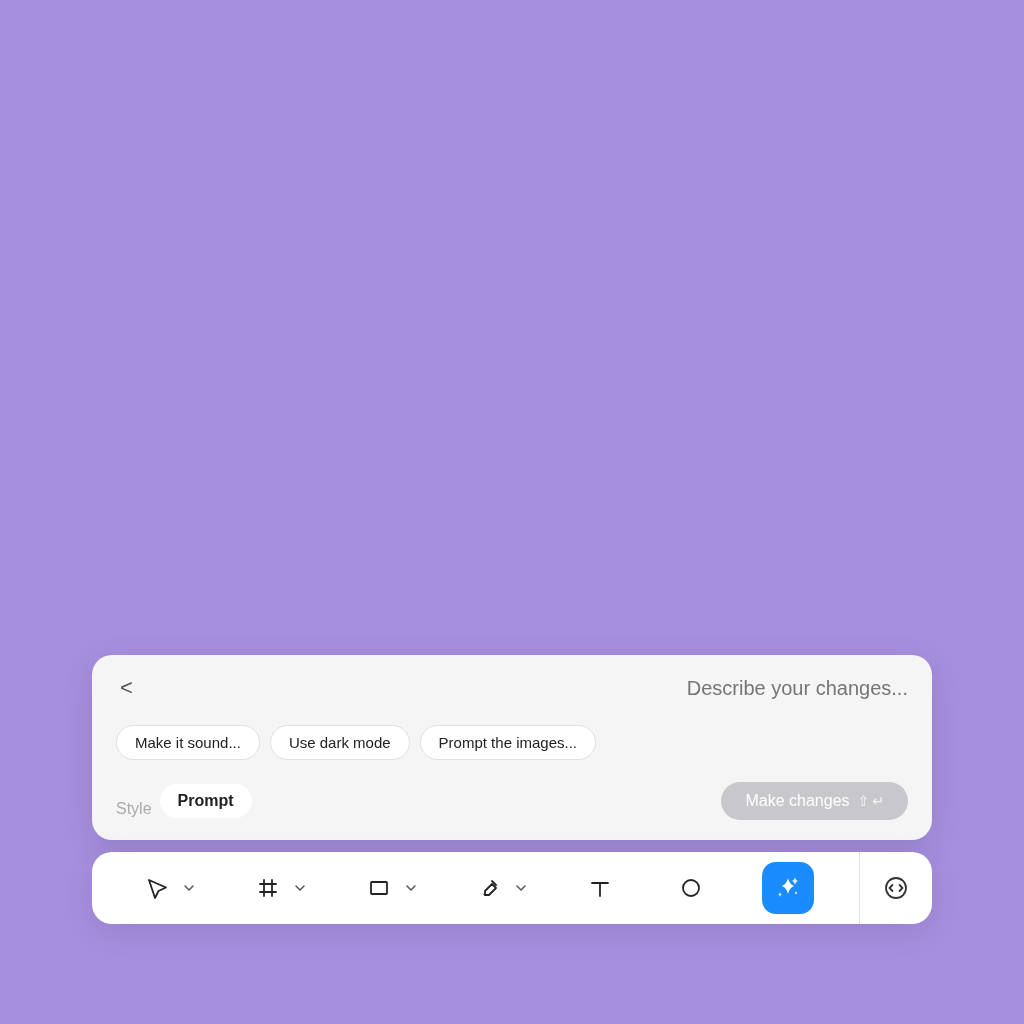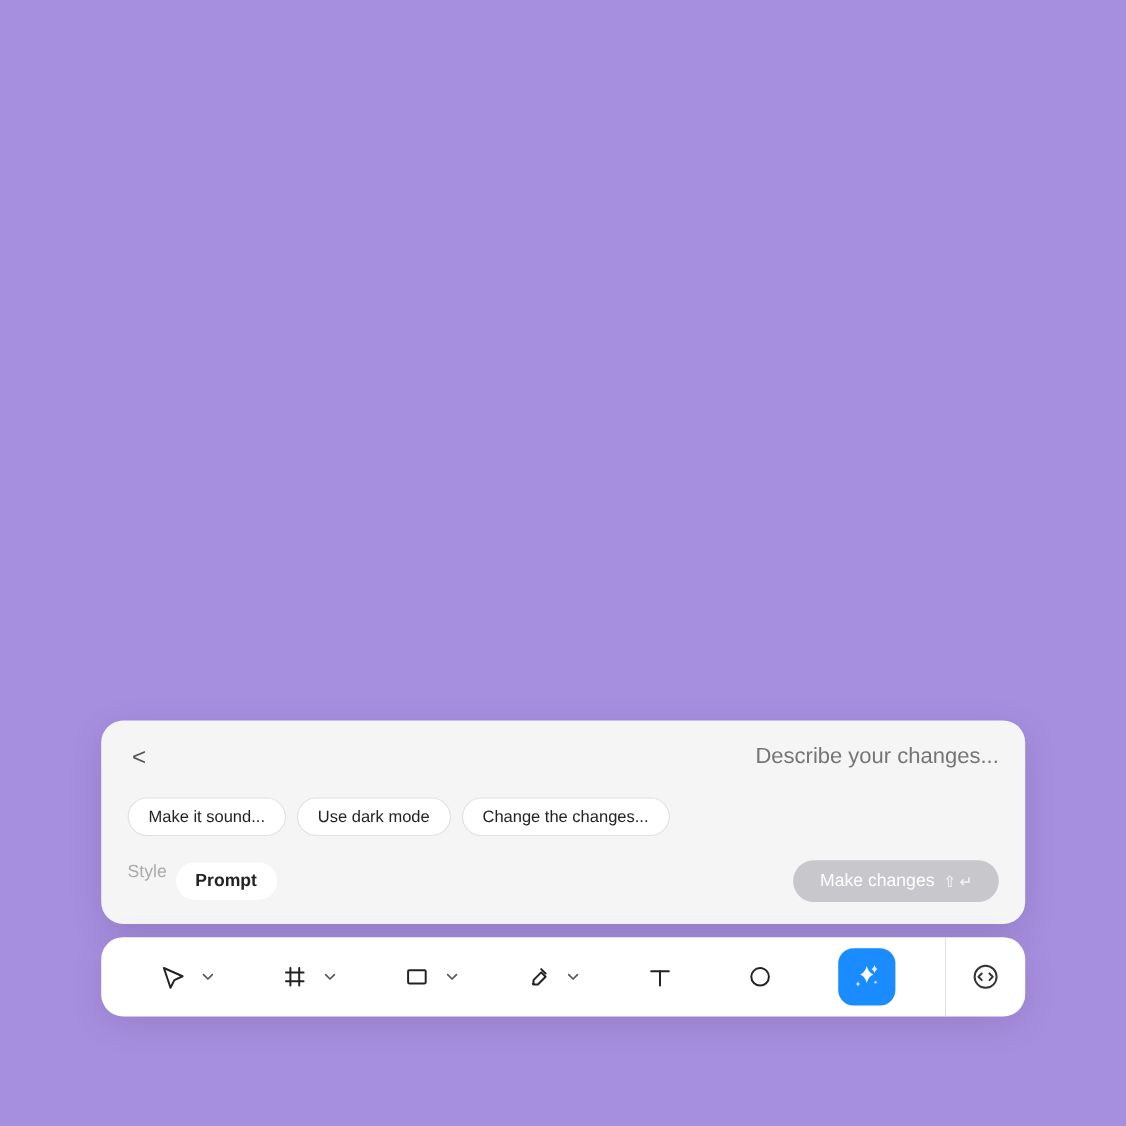--- a/index.html
+++ b/index.html
@@ -82,21 +82,21 @@
     }
 
     .bottom-row {
       display: flex;
       align-items: center;
       justify-content: space-between;
     }
 
     .style-tabs {
       display: flex;
-      align-items: flex-start;
+      align-items: flex-end;
       gap: 8px;
     }
 
     .style-label {
       font-size: 16px;
       color: #aaa;
       font-weight: 400;
     }
 
     .tab-prompt {
@@ -241,21 +241,21 @@
 
   <div class="prompt-panel">
     <div class="prompt-input-row">
       <button class="back-button">&lt;</button>
       <input class="prompt-input" type="text" placeholder="Describe your changes..." style="">
     </div>
 
     <div class="suggestions-row">
       <button class="suggestion-chip">Make it sound...</button>
       <button class="suggestion-chip">Use dark mode</button>
-      <button class="suggestion-chip">Change the changes...</button>
+      <button class="suggestion-chip">Prompt the images...</button>
     </div>
 
     <div class="bottom-row">
       <div class="style-tabs">
         <span class="style-label">Style</span>
         <button class="tab-prompt">Prompt</button>
       </div>
       <button class="make-changes-btn">
         <span>Make changes</span>
         <span class="kbd-icons">

